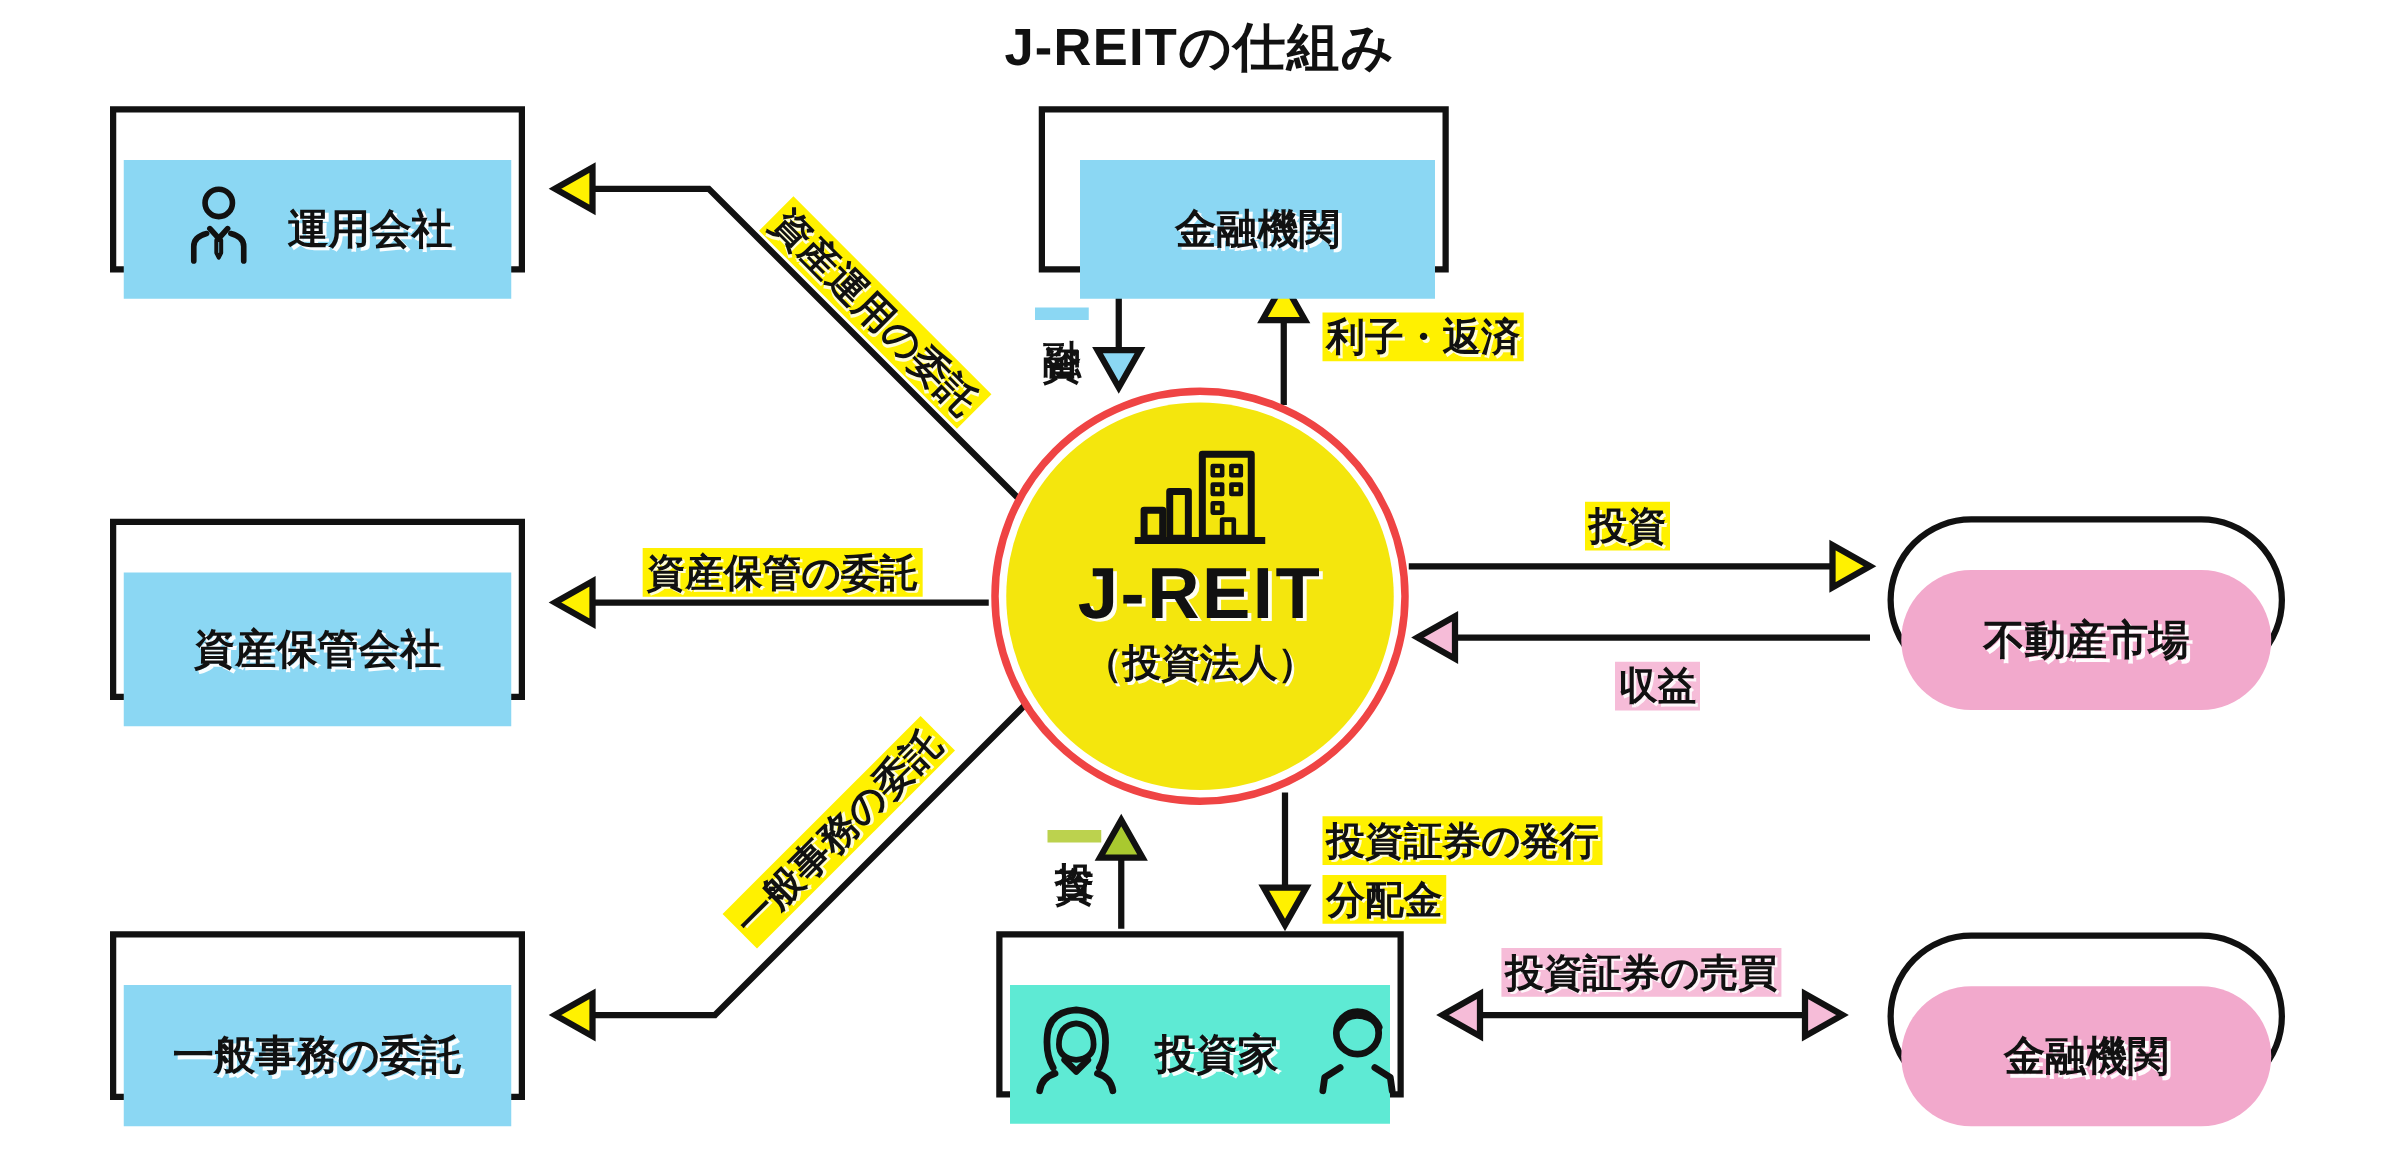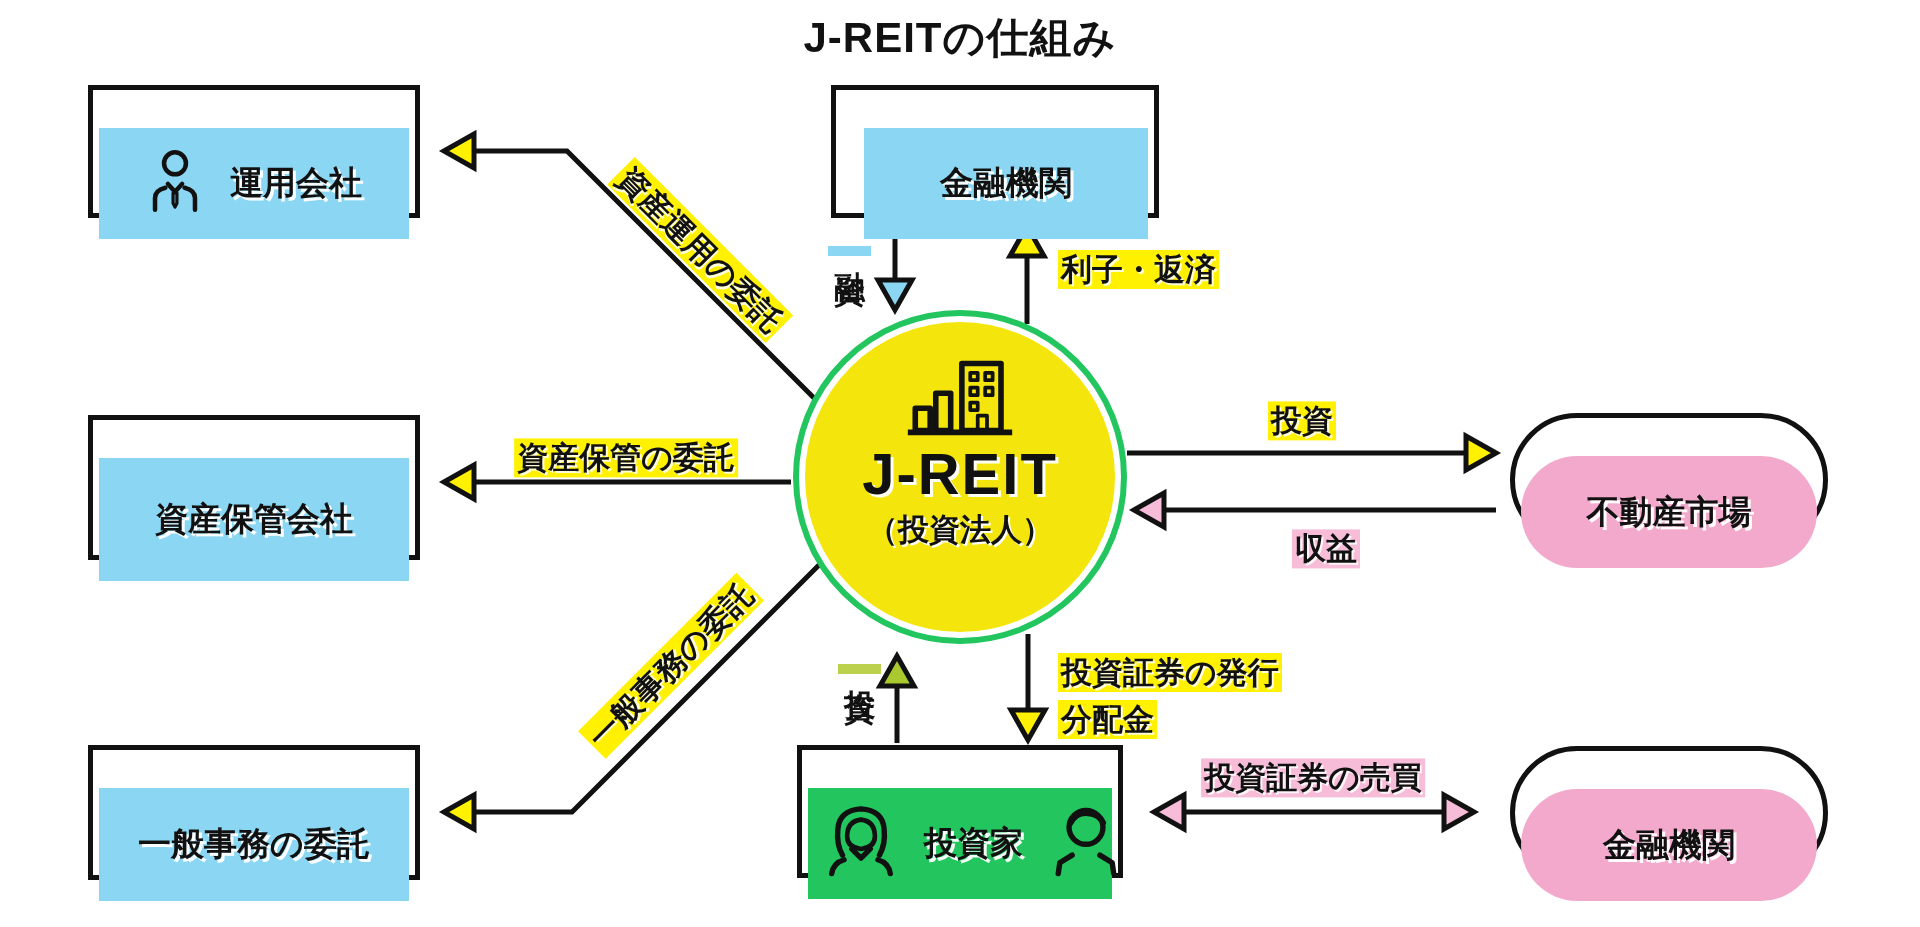--- a/index.html
+++ b/index.html
@@ -27,38 +27,38 @@
     gap: 26px;
     margin-top: 32px;
   }
   .node-label {
     font-size: 33px; font-weight: 700;
     text-shadow: 3px 3px 0 rgba(255,255,255,.95);
     white-space: nowrap;
   }
 
   .box-blue  .node-fill { background: #8BD7F3; }
-  .box-green .node-fill { background: #22c55e; align-items: center; }
+  .box-green .node-fill { background: #5eead4; align-items: center; }
   .stadium { border-radius: 72px; }
   .stadium .node-fill { background: #F2A9CC; border-radius: 62px; }
 
   
   .n-management { left: 88px;  top: 85px;  width: 332px; height: 133px; }
   .n-custody    { left: 88px;  top: 415px; width: 332px; height: 145px; text-align: center; }
   .n-admin      { left: 88px;  top: 745px; width: 332px; height: 135px; }
   .n-financial  { left: 831px; top: 85px;  width: 328px; height: 133px; padding-left: 28px; }
   .n-investors  { left: 797px; top: 745px; width: 326px; height: 133px; }
   .n-market     { left: 1510px; top: 413px; width: 318px; height: 134px; }
   .n-exchange   { left: 1510px; top: 746px; width: 318px; height: 134px; }
   .n-investors .node-fill { justify-content: space-between; padding: 0 16px; }
 
   
   .center-circle {
     left: 793px; top: 310px; width: 334px; height: 334px;
-    border: 6px solid #22c55e; border-radius: 50%;
+    border: 6px solid #ef4444; border-radius: 50%;
     background: #fff; padding: 6px;
   }
   .center-fill {
     width: 100%; height: 100%; border-radius: 50%;
     background: #F4E60D;
     display: flex; flex-direction: column; align-items: center;
   }
   .center-icon { margin-top: 34px; }
   .center-label {
     font-size: 58px; font-weight: 800; letter-spacing: 2px;

